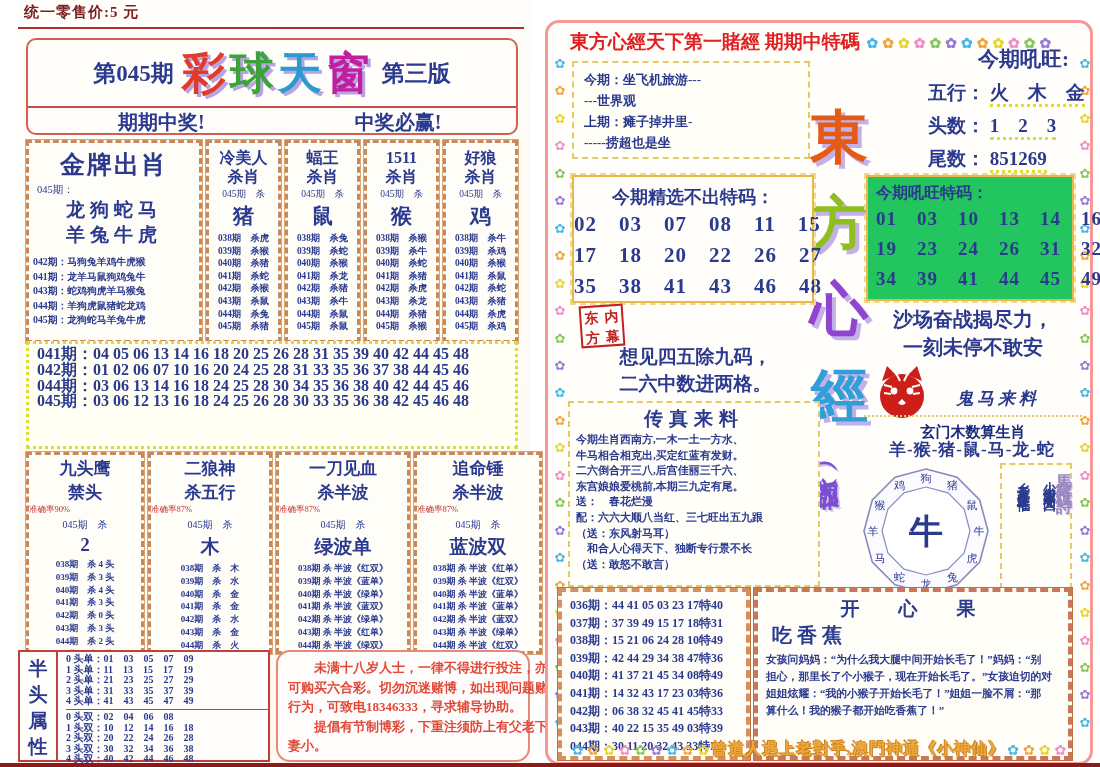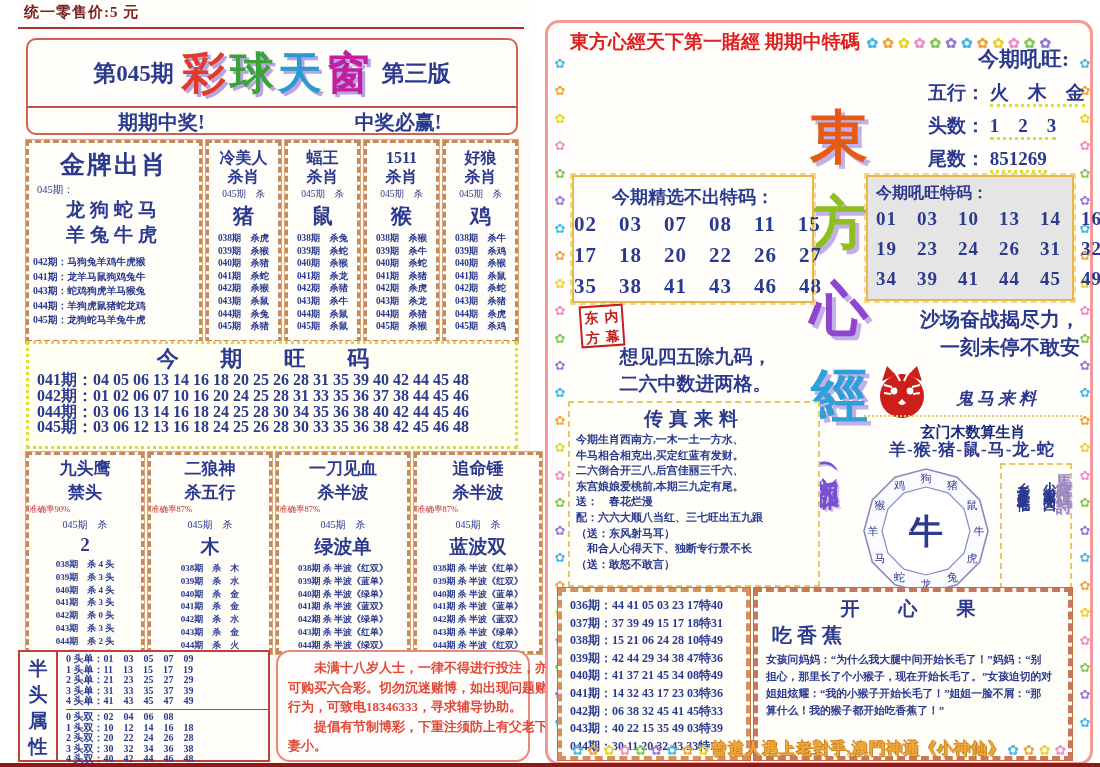--- a/index.html
+++ b/index.html
@@ -74,25 +74,25 @@
   .exclude{left:24px;top:152px;width:242px;height:128px;border:2px solid #e8b84a;outline:2px dashed #f0d890;background:#fffefa;padding:4px 0;}
   .ex-title{font-size:18px;font-weight:bold;color:#2b3a8f;text-align:center;margin-top:4px;}
   .num-rows .li{font-size:21px;font-weight:bold;color:#2b3a8f;line-height:31px;white-space:nowrap;letter-spacing:1px;}
   .stamp{left:32px;top:282px;width:44px;height:42px;border:2px solid #c42020;display:grid;grid-template-columns:1fr 1fr;transform:rotate(-4deg);background:rgba(255,255,255,.6);}
   .stamp span{font-size:14px;font-weight:bold;color:#c42020;text-align:center;line-height:20px;}
   .poem1{left:30px;top:320px;width:235px;}
   .poem1 .li{font-size:19px;font-weight:bold;color:#2b3a8f;line-height:27px;text-align:center;white-space:nowrap;}
   .fax{left:20px;top:378px;width:252px;height:186px;border:2px dashed #e3c968;background:#fffef9;padding:3px 6px;}
   .fax-title{font-size:19px;font-weight:bold;color:#2b3a8f;text-align:center;letter-spacing:6px;}
   .fax-lines .li{font-size:11px;font-weight:bold;color:#2b3a8f;line-height:15.6px;white-space:nowrap;}
-  .hotspec{left:318px;top:152px;width:208px;height:126px;border:2px solid #e8b84a;outline:2px dashed #f0d890;background:#e5e5e5;padding:4px 8px;}
+  .hotspec{left:318px;top:152px;width:208px;height:126px;border:2px solid #e8b84a;outline:2px dashed #f0d890;background:#22c55e;padding:4px 8px;}
   .hs-title{font-size:16px;font-weight:bold;color:#2b3a8f;margin-top:2px;}
   .hotspec .num-rows .li{font-size:19px;line-height:30px;}
   .battle{left:318px;top:282px;width:214px;}
-  .battle .li{font-size:20px;font-weight:bold;color:#2b3a8f;line-height:28px;text-align:right;white-space:nowrap;}
+  .battle .li{font-size:20px;font-weight:bold;color:#2b3a8f;line-height:28px;text-align:center;white-space:nowrap;}
   .tiger{left:322px;top:338px;}
   .guima{left:408px;top:364px;font-size:17px;font-weight:bold;font-style:italic;color:#2b3a8f;letter-spacing:4px;}
   .xuanmen{left:316px;top:392px;width:218px;font-size:15px;font-weight:bold;color:#1a2a7a;text-align:center;border-top:2px dotted #e3c968;padding-top:6px;}
   .zline{left:308px;top:415px;width:232px;font-size:17px;font-weight:bold;color:#2b3a8f;text-align:center;letter-spacing:1px;}
   .wheel{left:308px;top:438px;width:140px;height:140px;}
   .vpoembox{left:452px;top:440px;width:72px;height:136px;border:2px dashed #e3c968;background:#fffef9;display:flex;flex-direction:row-reverse;justify-content:center;gap:8px;padding:6px 2px;}
   .vpoembox div{writing-mode:vertical-rl;font-size:13px;font-weight:bold;color:#2b3a8f;letter-spacing:3px;}
   .fancyv{left:505px;top:438px;writing-mode:vertical-rl;font-size:16px;font-weight:bold;color:#9a87c0;letter-spacing:6px;text-shadow:1px 1px 0 #d8d0ea;}
   .results{left:10px;top:565px;width:192px;height:172px;border:4px dashed #d4915f;outline:1px solid #c07040;background:#fffdf8;padding:5px 4px 0 8px;}
   .results .li{font-size:12px;font-weight:bold;color:#2b3a8f;line-height:17.6px;white-space:nowrap;}
@@ -199,21 +199,20 @@
           <div class="li">041期　杀鼠</div>
           <div class="li">042期　杀蛇</div>
           <div class="li">043期　杀猪</div>
           <div class="li">044期　杀虎</div>
           <div class="li">045期　杀鸡</div>
         </div>
     </div>
   </div>
 
   <div class="abs wangma serif">
-    <div class="wm-title">今 期 旺 码</div>
     <div class="wm-rows">
         <div class="li">041期：04 05 06 13 14 16 18 20 25 26 28 31 35 39 40 42 44 45 48</div>
         <div class="li">042期：01 02 06 07 10 16 20 24 25 28 31 33 35 36 37 38 44 45 46</div>
         <div class="li">044期：03 06 13 14 16 18 24 25 28 30 34 35 36 38 40 42 44 45 46</div>
         <div class="li">045期：03 06 12 13 16 18 24 25 26 28 30 33 35 36 38 42 45 46 48</div>
       </div>
   </div>
 
   <div class="abs row2 serif">
     <div class="otable ht ht1">
@@ -375,20 +374,26 @@
       <span class="flower" style="color: rgb(132, 200, 88);">✿</span>
       <span class="flower" style="color: rgb(152, 120, 216);">✿</span>
       <span class="flower" style="color: rgb(69, 184, 232);">✿</span>
     </div>
 
   <div class="abs banner serif">
     <span>東方心經天下第一賭經 期期中特碼</span>
     <span class="frow"><span class="flower" style="color: rgb(69, 184, 232);">✿</span><span class="flower" style="color: rgb(240, 164, 60);">✿</span><span class="flower" style="color: rgb(232, 212, 44);">✿</span><span class="flower" style="color: rgb(240, 140, 200);">✿</span><span class="flower" style="color: rgb(132, 200, 88);">✿</span><span class="flower" style="color: rgb(152, 120, 216);">✿</span><span class="flower" style="color: rgb(69, 184, 232);">✿</span><span class="flower" style="color: rgb(240, 164, 60);">✿</span><span class="flower" style="color: rgb(232, 212, 44);">✿</span><span class="flower" style="color: rgb(240, 140, 200);">✿</span><span class="flower" style="color: rgb(132, 200, 88);">✿</span><span class="flower" style="color: rgb(152, 120, 216);">✿</span></span>
   </div>
 
+  <div class="abs riddle serif">
+    <div>今期：坐飞机旅游---</div>
+    <div>---世界观</div>
+    <div>上期：瘫子掉井里-</div>
+    <div>-----捞超也是坐</div>
+  </div>
 
   <div class="abs hotblk serif">
     <div class="hot-title">今期吼旺:</div>
     <div class="hot-line">
       <span>五行：</span>
       <span class="hot-ul">火　木　金</span>
     </div>
     <div class="hot-line">
       <span>头数：</span>
       <span class="hot-ul">1　2　3</span>

